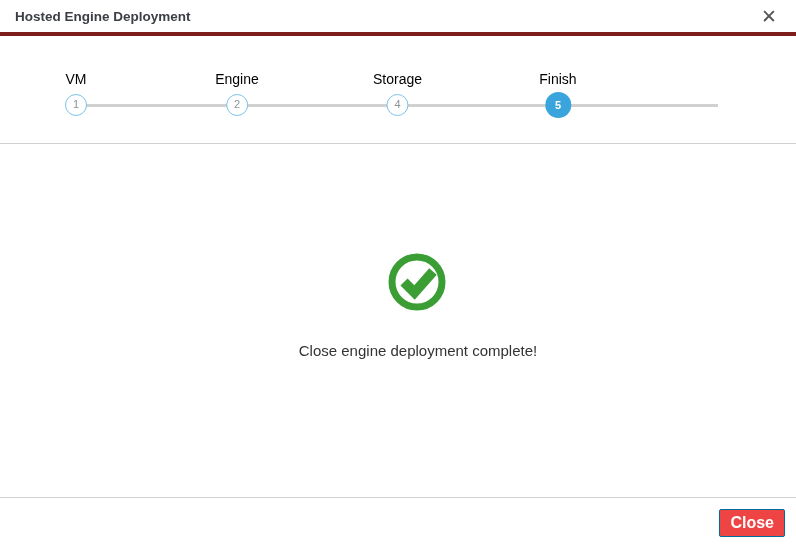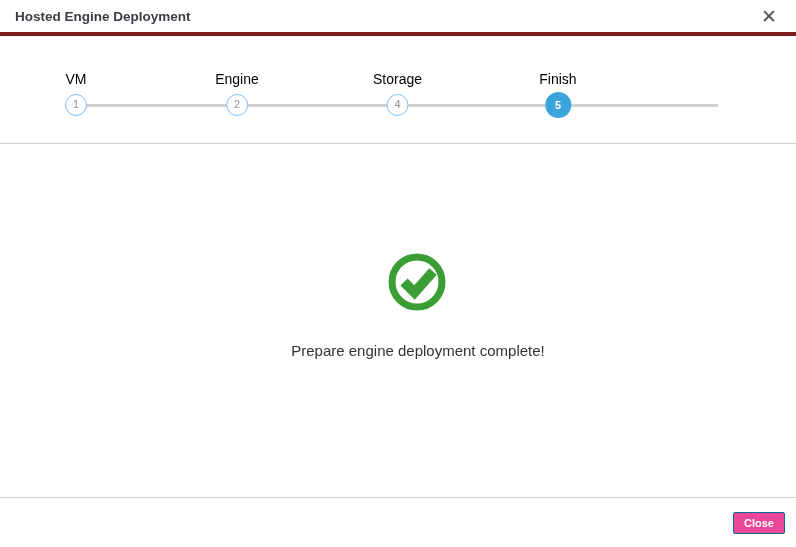--- a/index.html
+++ b/index.html
@@ -115,25 +115,25 @@
   
   .modal-footer {
     flex: 0 0 50px;
     height: 50px;
     border-top: 1px solid #d1d1d1;
     background: #fff;
     display: flex; align-items: center; justify-content: flex-end;
     padding-right: 11px;
   }
   .btn-primary {
-    background: #ec4899;
+    background: #ef4444;
     border: 1px solid #006e9c;
     border-radius: 2px;
     color: #fff;
-    font-size: 11px;
+    font-size: 16px;
     font-weight: bold;
     padding: 4px 10px;
     cursor: pointer;
     font-family: "Liberation Sans", sans-serif;
   }
 </style>
 </head>
 <body>
 
 <div class="modal">
@@ -174,20 +174,20 @@
         <div class="step-circle">5</div>
       </div>
     </div>
   </div>
 
   <div class="modal-content">
     <svg class="success-icon" width="62" height="62" viewBox="0 0 62 62" aria-hidden="true">
       <circle cx="30" cy="30" r="25" fill="none" stroke="#3a9e35" stroke-width="7"></circle>
       <path d="M17 30 L27.5 40.5 L46 19.5" fill="none" stroke="#3a9e35" stroke-width="10" stroke-linecap="butt" stroke-linejoin="miter"></path>
     </svg>
-    <div class="complete-message">Prepare engine deployment complete!</div>
+    <div class="complete-message">Close engine deployment complete!</div>
   </div>
 
   <div class="modal-footer">
     <button class="btn-primary">Close</button>
   </div>
 
 </div>
 
 </body></html>

